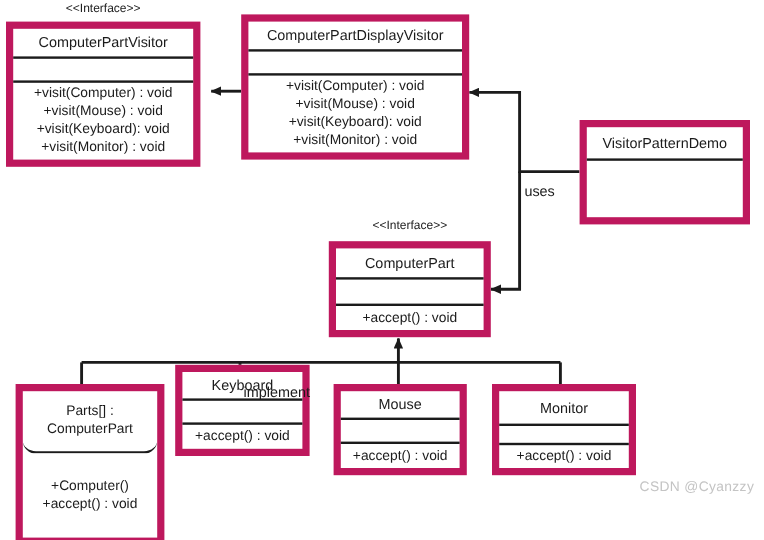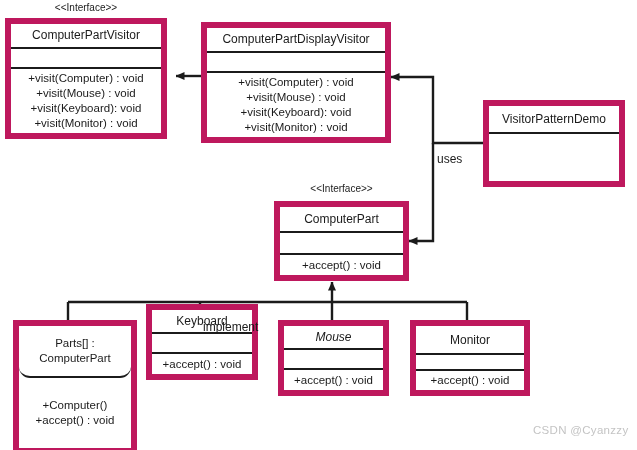--- a/index.html
+++ b/index.html
@@ -130,21 +130,21 @@
     </div>
     <div class="uml-compartment uml-empty" style="height:21px;"></div>
     <div class="uml-compartment" style="flex:1;">
       <div class="uml-member">+visit(Computer)  : void</div>
       <div class="uml-member">+visit(Mouse)  : void</div>
       <div class="uml-member">+visit(Keyboard):  void</div>
       <div class="uml-member">+visit(Monitor)  : void</div>
     </div>
   </div>
 
-  <div class="uml-class" style="left:201px; top:22px; width:190px; height:121px;">
+  <div class="uml-class" style="left:201px; top:12px; width:190px; height:121px;">
     <div class="uml-compartment" style="height:26px;">
       <div class="uml-name">ComputerPartDisplayVisitor</div>
     </div>
     <div class="uml-compartment uml-empty" style="height:21px;"></div>
     <div class="uml-compartment" style="flex:1;">
       <div class="uml-member">+visit(Computer)  : void</div>
       <div class="uml-member">+visit(Mouse)  : void</div>
       <div class="uml-member">+visit(Keyboard):  void</div>
       <div class="uml-member">+visit(Monitor)  : void</div>
     </div>
@@ -183,21 +183,21 @@
     <div class="uml-compartment" style="height:24px;">
       <div class="uml-name">Keyboard</div>
     </div>
     <div class="uml-compartment uml-empty" style="height:20px;"></div>
     <div class="uml-compartment" style="flex:1;">
       <div class="uml-member">+accept() : void</div>
     </div>
   </div>
 
   <div class="uml-class" style="left:278px; top:320px; width:111px; height:76px;">
-    <div class="uml-compartment" style="height:24px;font-style:italic;">
+    <div class="uml-compartment" style="height:24px;">
       <div class="uml-name">Mouse</div>
     </div>
     <div class="uml-compartment uml-empty" style="height:20px;"></div>
     <div class="uml-compartment" style="flex:1;">
       <div class="uml-member">+accept() : void</div>
     </div>
   </div>
 
   <div class="uml-class" style="left:410px; top:320px; width:120px; height:76px;">
     <div class="uml-compartment" style="height:39px;">
@@ -206,15 +206,15 @@
     <div class="uml-compartment uml-empty" style="height:20px;"></div>
     <div class="uml-compartment" style="flex:1;">
       <div class="uml-member">+accept() : void</div>
     </div>
   </div>
 
   <div class="edge-label" style="left:437px; top:120px;">uses</div>
 
   <div class="edge-label" style="left:203px; top:288px;">implement</div>
 
-  <div class="watermark" style="left:533px; top:424px;">CSDN @Cyanzzy</div>
+  <div class="watermark" style="left:533px; top:400px;">CSDN @Cyanzzy</div>
 
 </div>
 
 </body></html>

